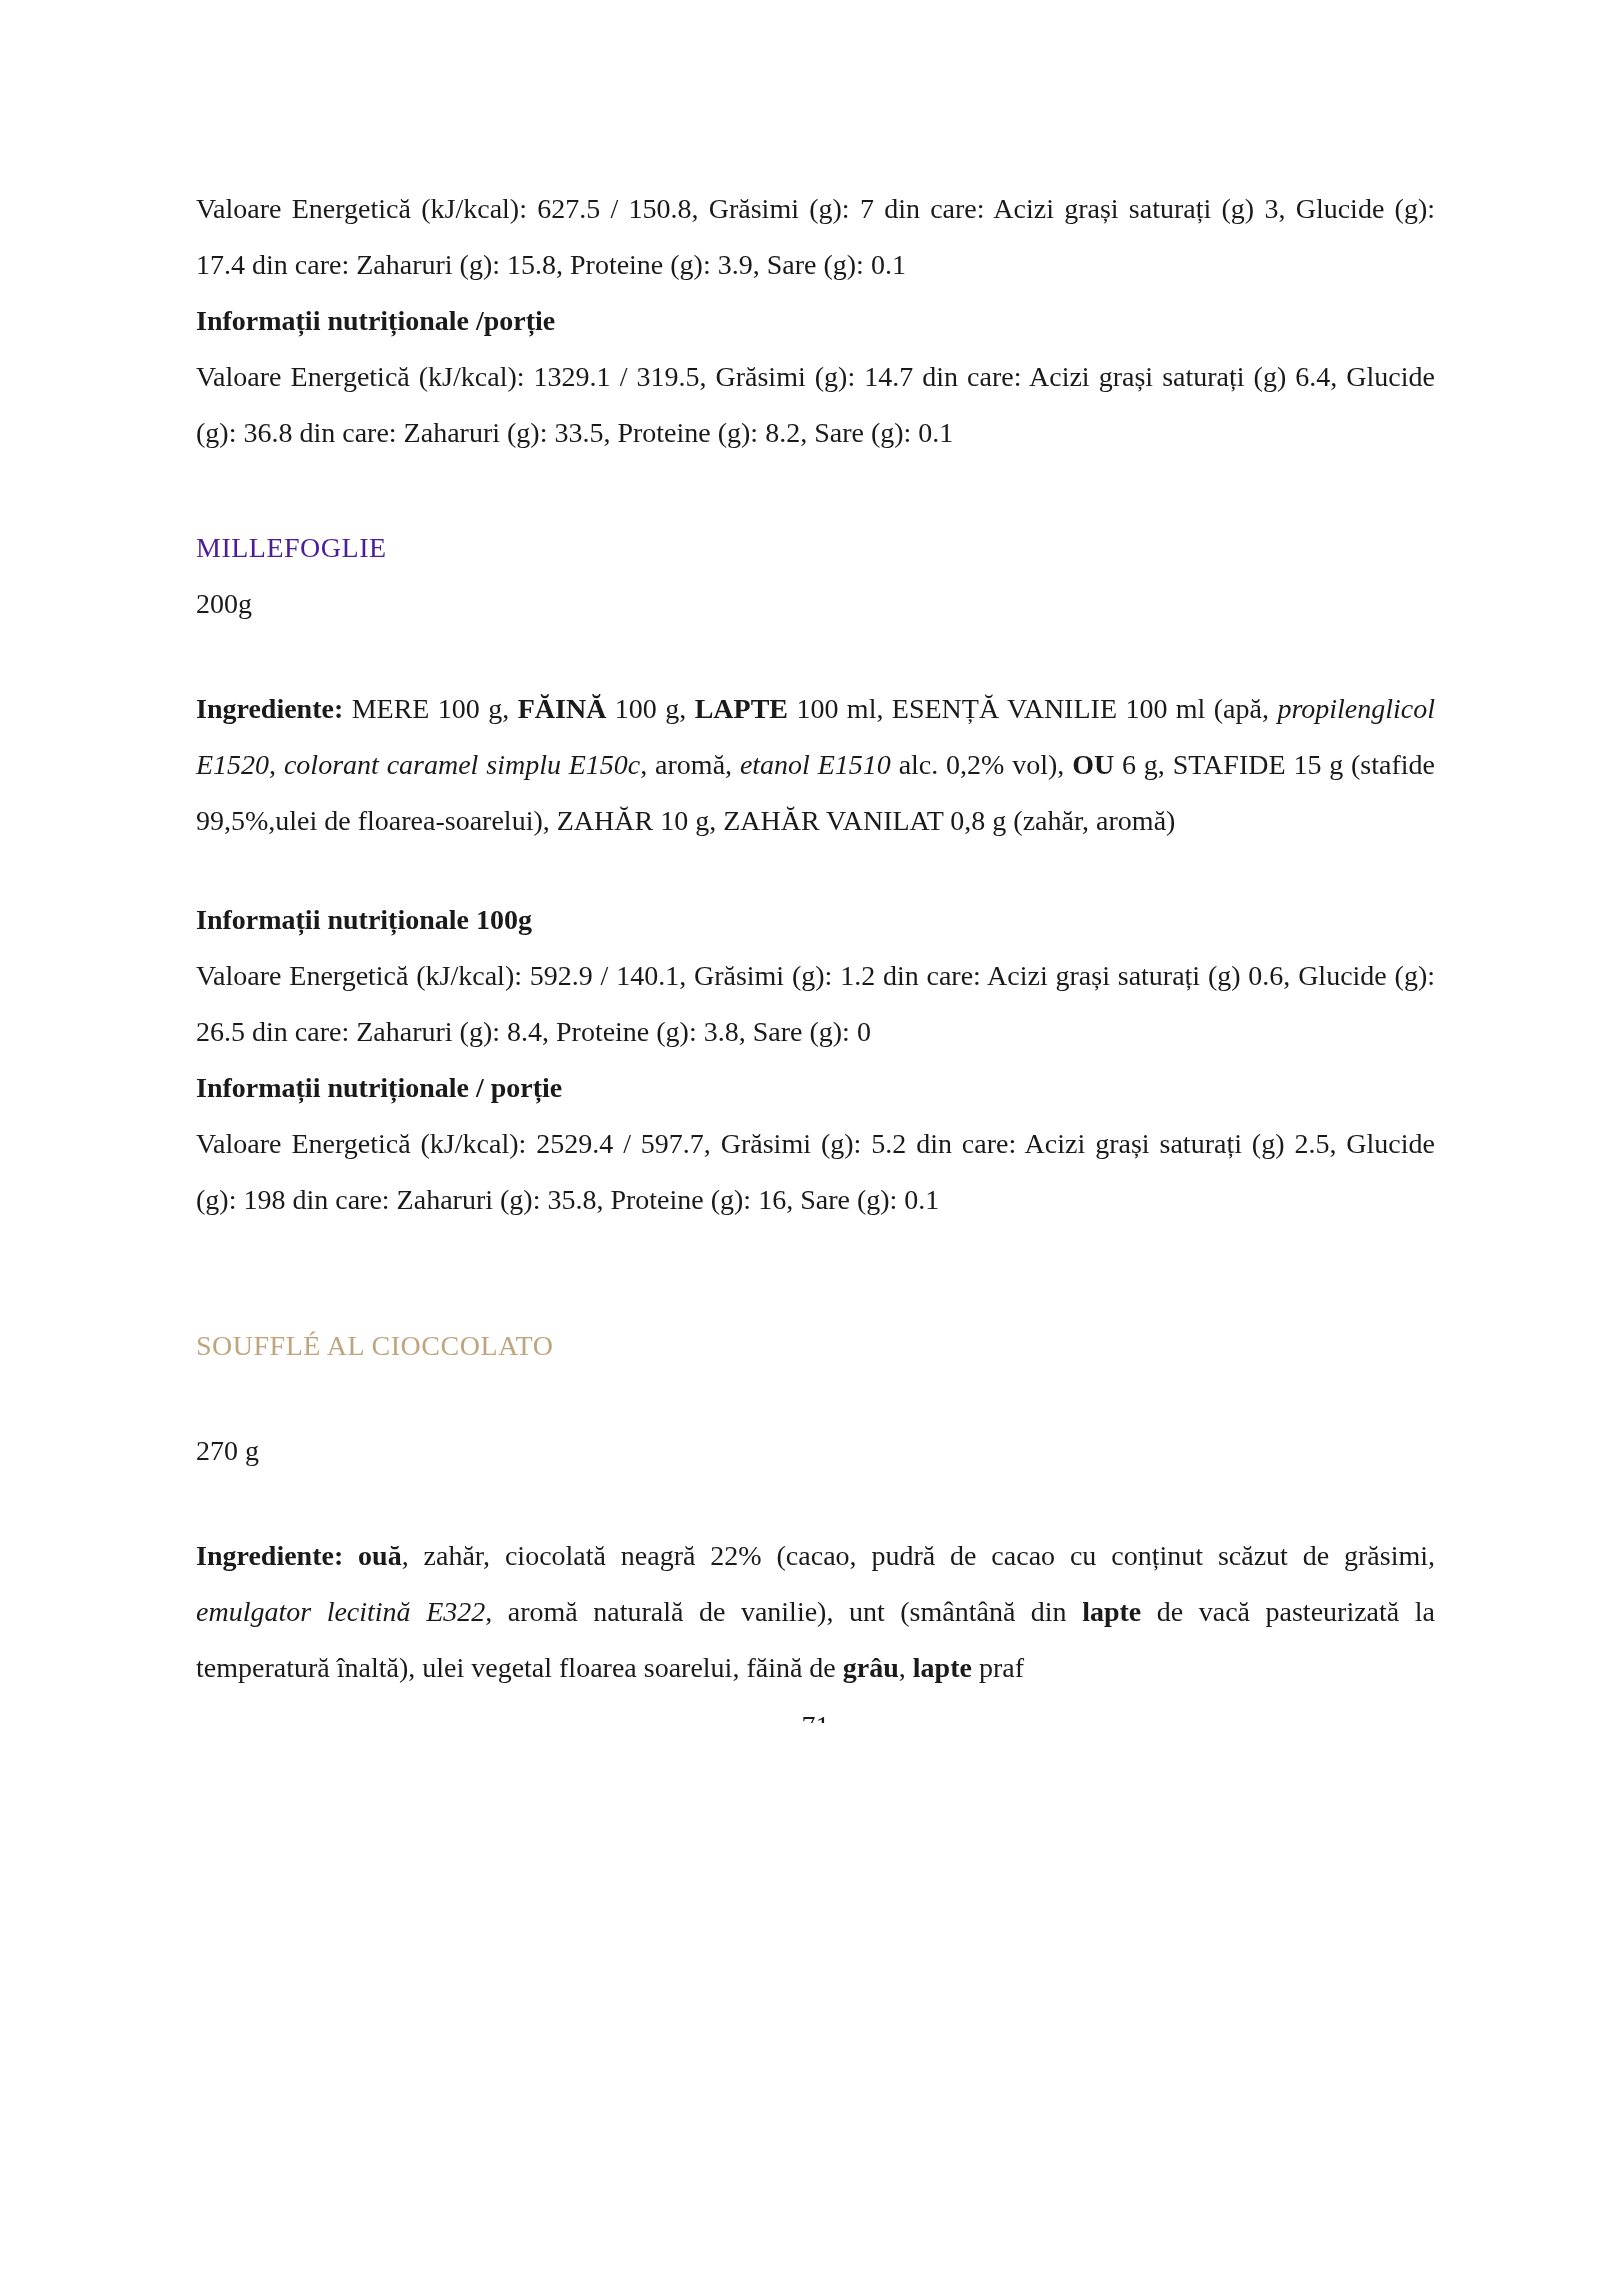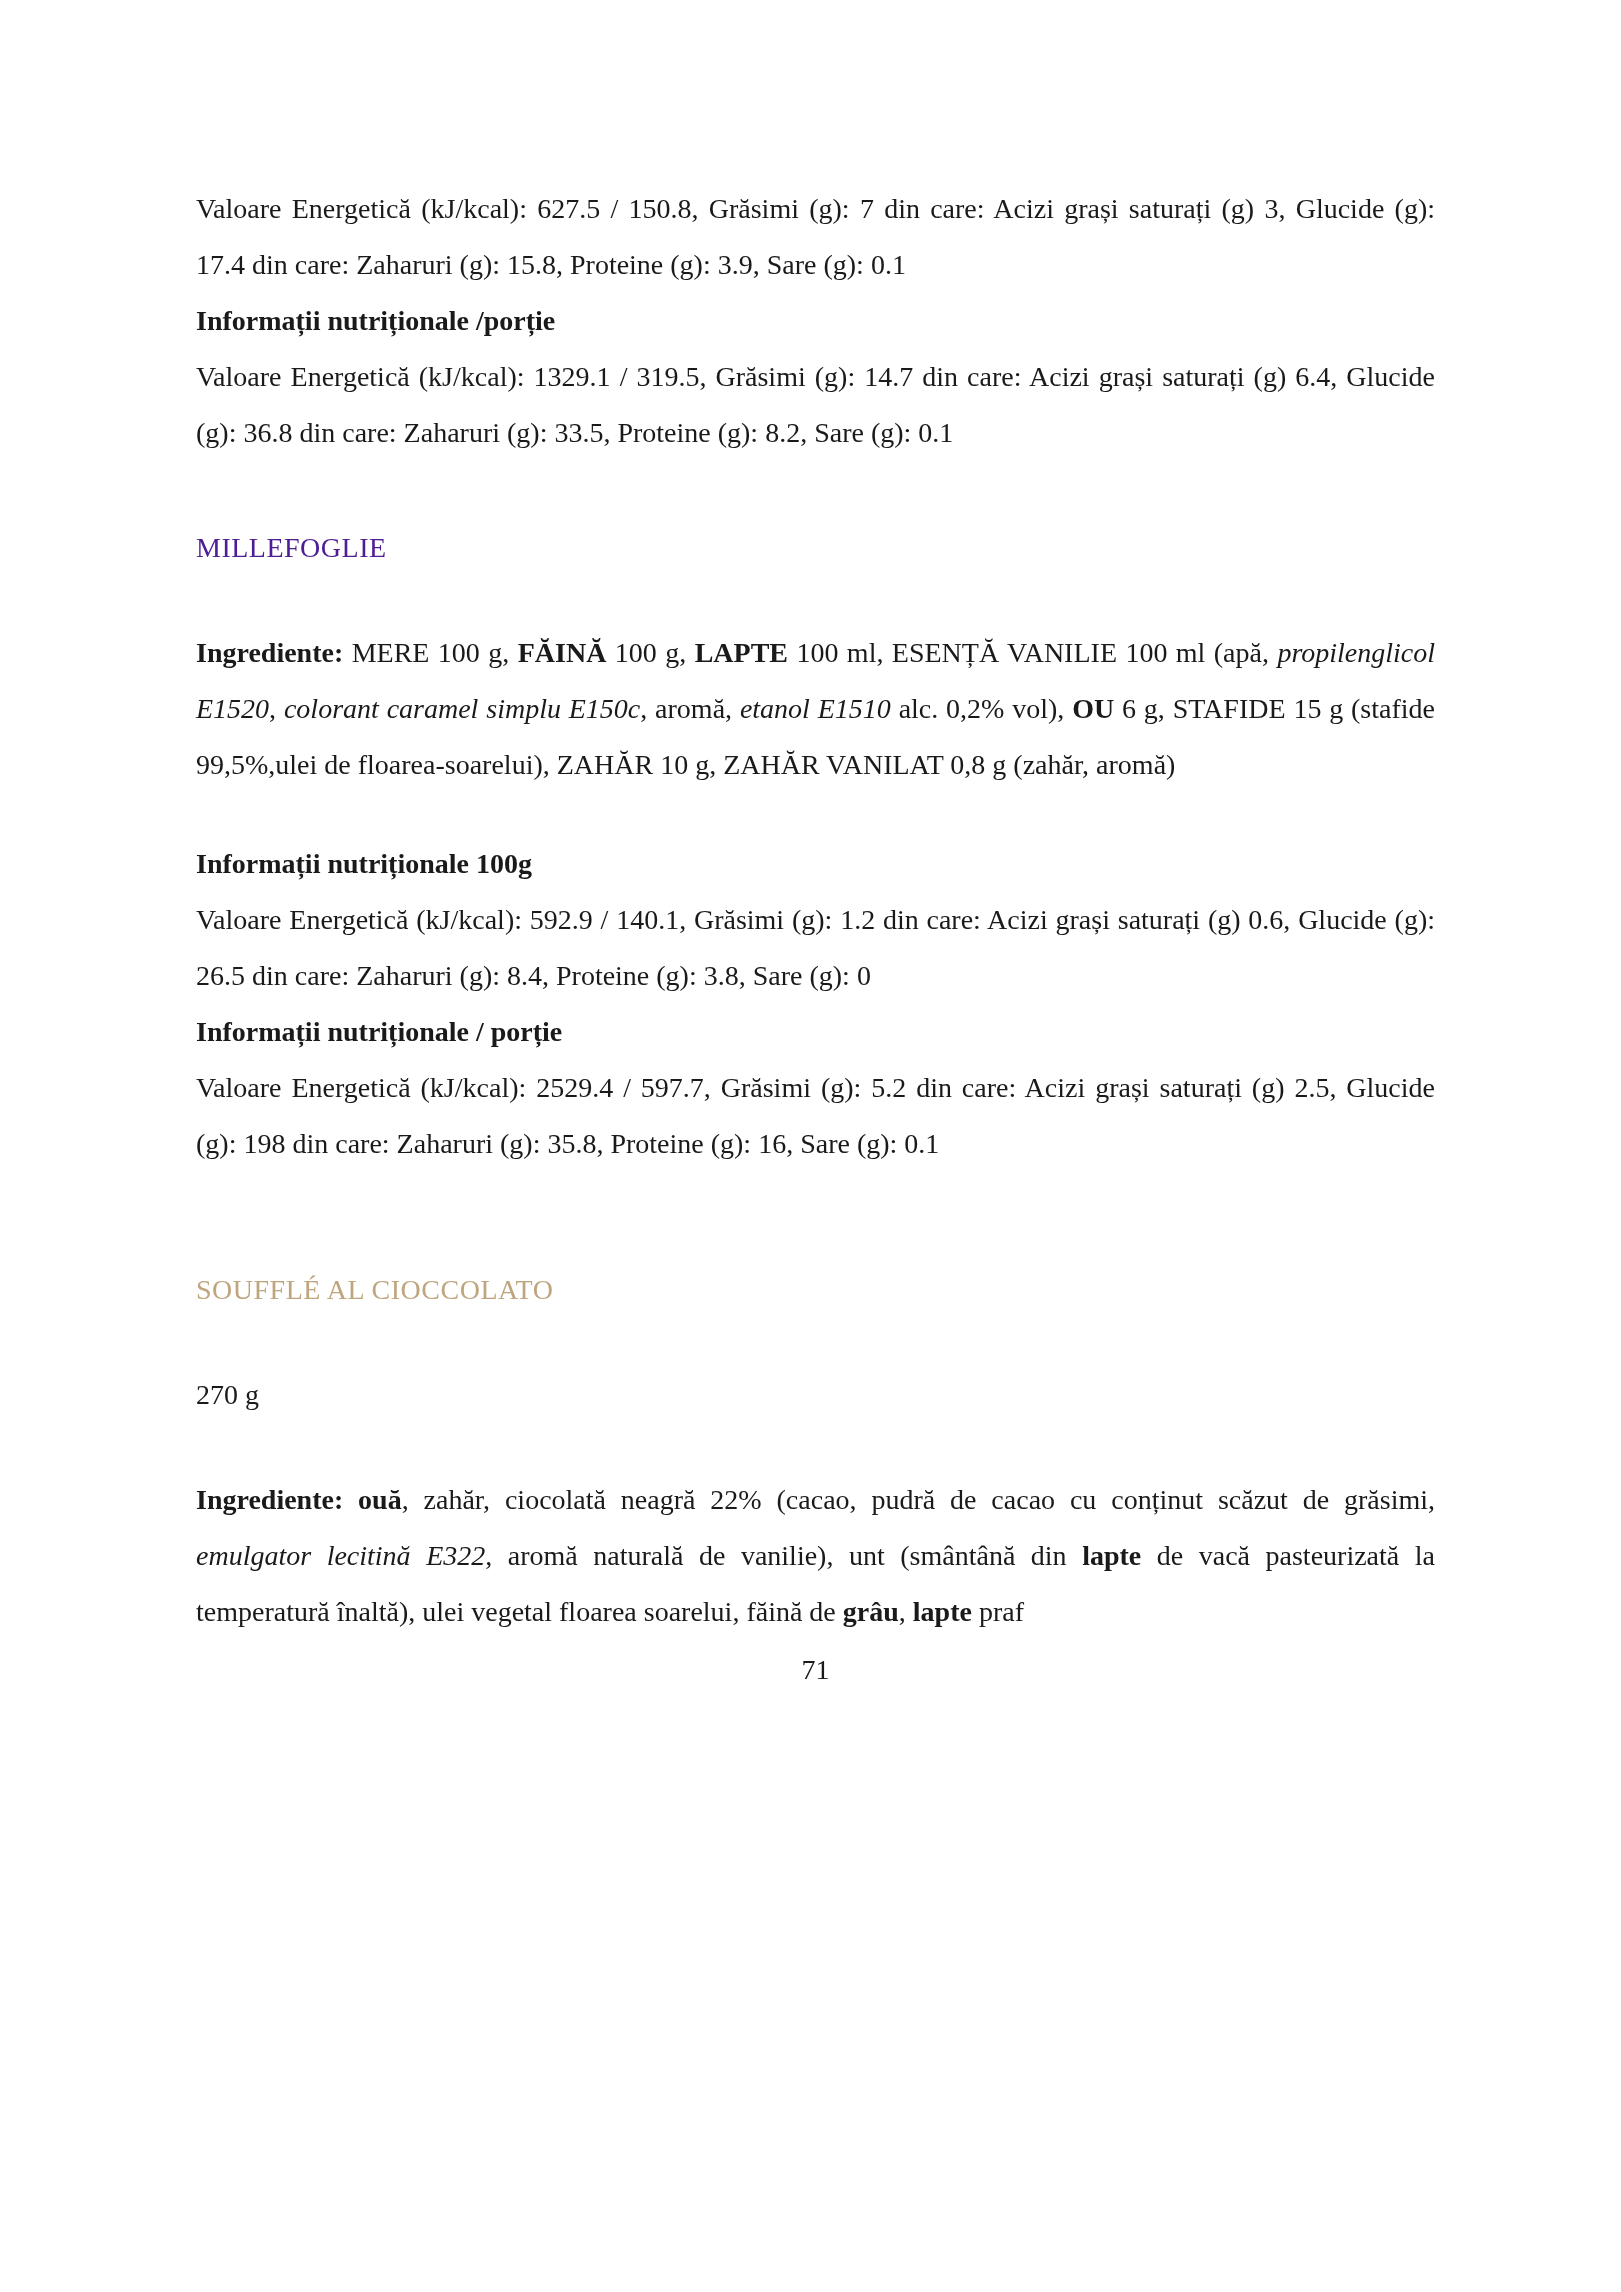--- a/index.html
+++ b/index.html
@@ -51,20 +51,21 @@
 <div class="page">
 
   <p class="block just">Valoare Energetică (kJ/kcal): 627.5 / 150.8, Grăsimi (g): 7 din care: Acizi grași saturați (g) 3, Glucide (g): 17.4 din care: Zaharuri (g): 15.8, Proteine (g): 3.9, Sare (g): 0.1</p>
 
   <p class="block bold">Informații nutriționale /porție</p>
 
   <p class="block just">Valoare Energetică (kJ/kcal): 1329.1 / 319.5, Grăsimi (g): 14.7 din care: Acizi grași saturați (g) 6.4, Glucide (g): 36.8 din care: Zaharuri (g): 33.5, Proteine (g): 8.2, Sare (g): 0.1</p>
 
   <p class="block heading accent gap-section" style="color: #4c1d95;">MILLEFOGLIE</p>
 
+  <p class="block">200g</p>
 
   <p class="block just gap-para"><span style="font-weight: bold;">Ingrediente:</span><span> MERE 100 g, </span><span style="font-weight: bold;">FĂINĂ</span><span> 100 g, </span><span style="font-weight: bold;">LAPTE</span><span> 100 ml, ESENȚĂ VANILIE 100 ml (apă, </span><span style="font-style: italic;">propilenglicol E1520</span><span>, </span><span style="font-style: italic;">colorant caramel simplu E150c</span><span>, aromă, </span><span style="font-style: italic;">etanol E1510</span><span> alc. 0,2% vol), </span><span style="font-weight: bold;">OU</span><span> 6 g, STAFIDE 15 g (stafide 99,5%,ulei de floarea-soarelui), ZAHĂR 10 g, ZAHĂR VANILAT 0,8 g (zahăr, aromă)</span></p>
 
   <p class="block bold gap-small">Informații nutriționale 100g</p>
 
   <p class="block just">Valoare Energetică (kJ/kcal): 592.9 / 140.1, Grăsimi (g): 1.2 din care: Acizi grași saturați (g) 0.6, Glucide (g): 26.5 din care: Zaharuri (g): 8.4, Proteine (g): 3.8, Sare (g): 0</p>
 
   <p class="block bold">Informații nutriționale / porție</p>
 
   <p class="block just">Valoare Energetică (kJ/kcal): 2529.4 / 597.7, Grăsimi (g): 5.2 din care: Acizi grași saturați (g) 2.5, Glucide (g): 198 din care: Zaharuri (g): 35.8, Proteine (g): 16, Sare (g): 0.1</p>

